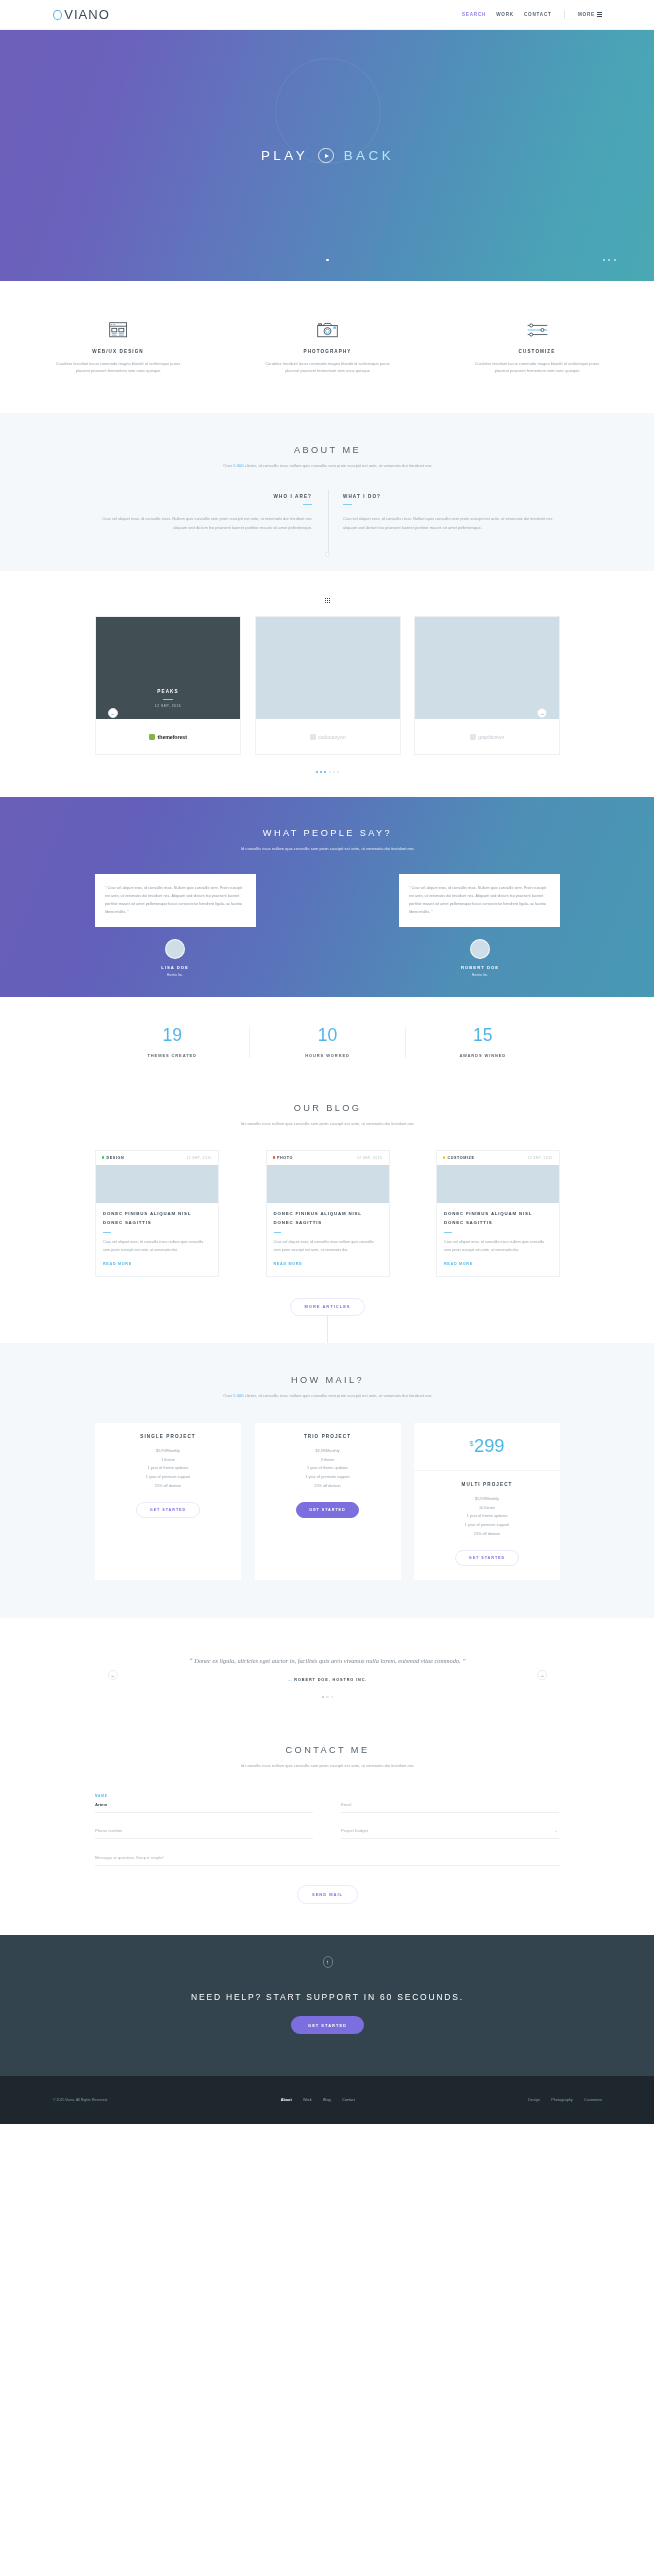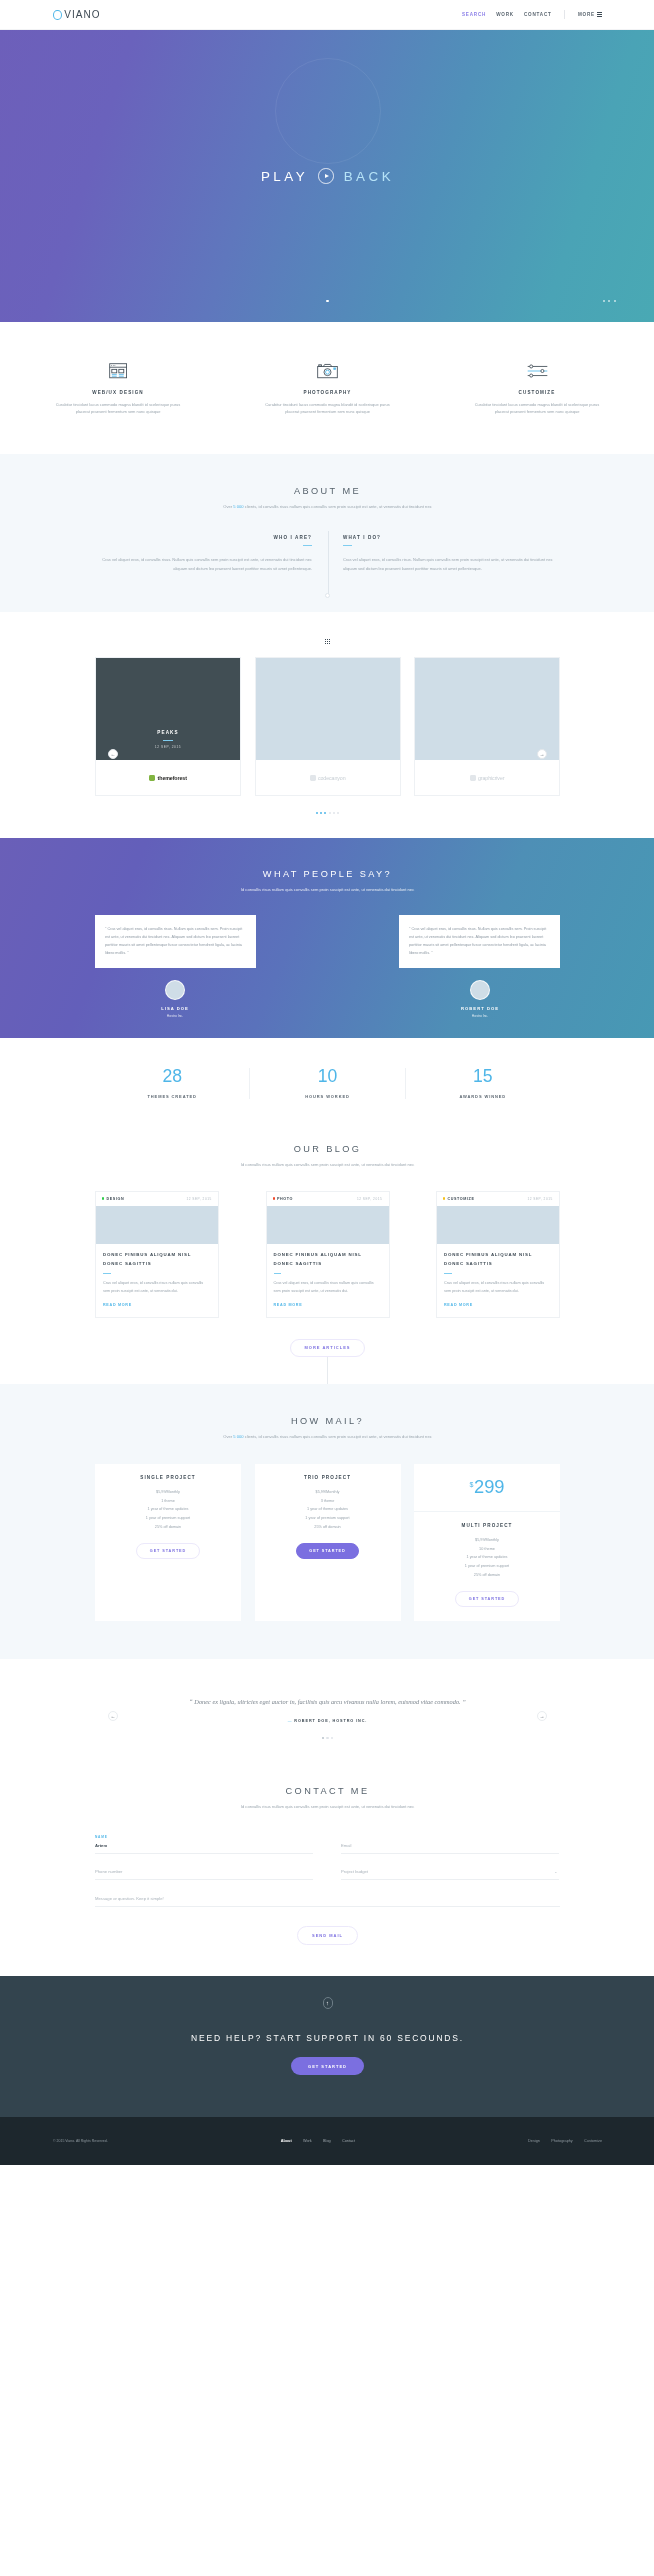--- a/index.html
+++ b/index.html
@@ -18,32 +18,32 @@
     height: 30px;
     background: #fff;
     display: flex;
     align-items: center;
     border-bottom: 0.7px solid #f2f3f5;
     position: relative;
   }
   .hdr-inner { width: 549px; margin: 0 auto; display: flex; align-items: center; justify-content: space-between; }
   .logo { display: flex; align-items: center; gap: 2.8px; }
   .logo-mark { width: 8.5px; height: 10px; border: 1.4px solid #4fb6e8; border-radius: 50%; display:block; }
-  .logo-text { font-size: 10px; letter-spacing: 1px; color: #3e4a54; font-weight: 400; }
+  .logo-text { font-size: 13px; letter-spacing: 1px; color: #3e4a54; font-weight: 400; }
   .nav { display: flex; align-items: center; gap: 10px; }
   .nav a { font-size: 4.6px; letter-spacing: 0.8px; color: #5b6670; text-decoration: none; font-weight: 700; }
   .nav a.active { color: #8b7fe8; }
   .nav-sep { width: 0.7px; height: 8.5px; background: #e4e6ea; margin: 0 2.8px; }
   .more { display: flex; align-items: center; gap: 2.1px; font-size: 4.6px; letter-spacing: 0.8px; color: #5b6670; font-weight: 700; }
   .burger { display: inline-flex; flex-direction: column; gap: 0.7px; }
   .burger i { display: block; width: 5px; height: 1px; background: #3e4a54; }
 
   
   .hero {
-    height: 292px;
+    height: 251px;
     background: linear-gradient(108deg, #6d5fba 0%, #6a62bc 18%, #5f77bd 40%, #5090b9 65%, #4aa3b6 85%, #49a9b4 100%);
     position: relative;
     display: flex;
     align-items: center;
     justify-content: center;
     overflow: hidden;
   }
   .hero-ring { position: absolute; width: 106px; height: 106px; border-radius: 50%; border: 0.7px solid rgba(255,255,255,.07); top: 28px; left: 50%; margin-left: -53px; }
   .hero-title { display: flex; align-items: center; gap: 10px; position: relative; z-index: 2; }
   .hero-title .w1 { font-size: 13.4px; letter-spacing: 3.5px; color: #ffffff; font-weight: 300; }
@@ -419,21 +419,21 @@
         <div class="person-role">Hostro Inc.</div>
       </div>
     </div>
   </div>
 </section>
 
 <section class="counters">
   <div class="wrap">
     <div class="cnt-row">
       <div class="cnt">
-        <div class="cnt-num">28</div>
+        <div class="cnt-num">19</div>
         <div class="cnt-label">THEMES CREATED</div>
       </div>
       <div class="cnt">
         <div class="cnt-num">10</div>
         <div class="cnt-label">HOURS WORKED</div>
       </div>
       <div class="cnt">
         <div class="cnt-num">15</div>
         <div class="cnt-label">AWARDS WINNED</div>
       </div>

